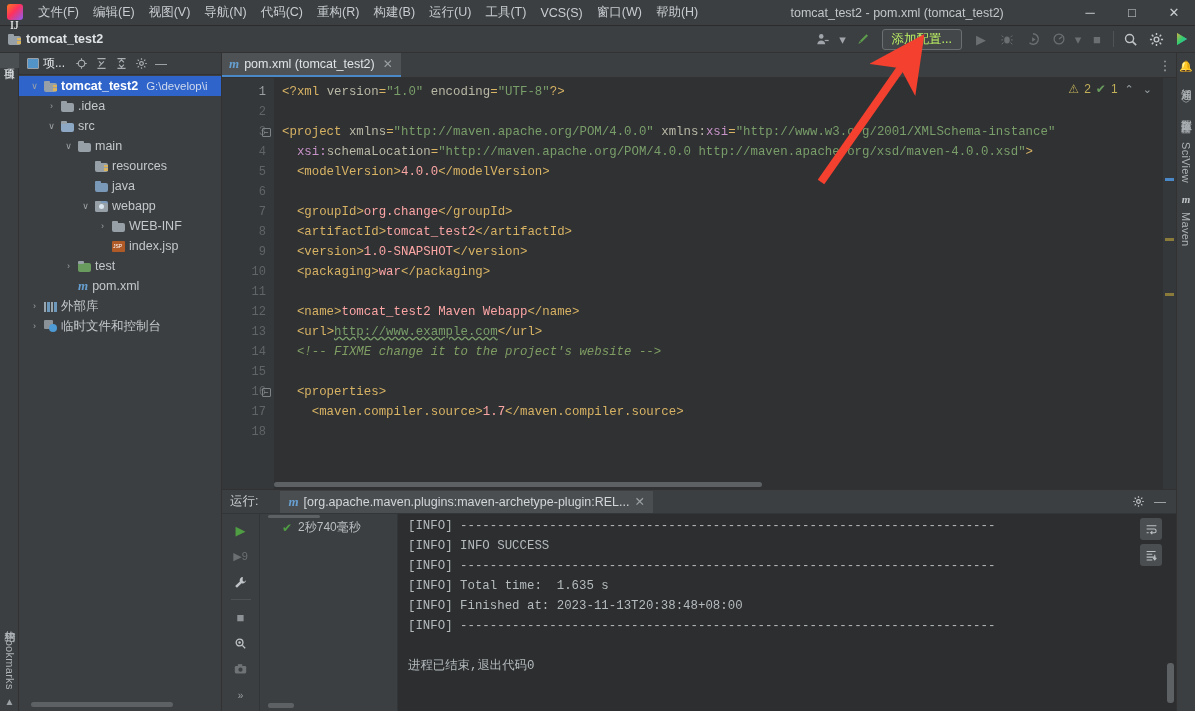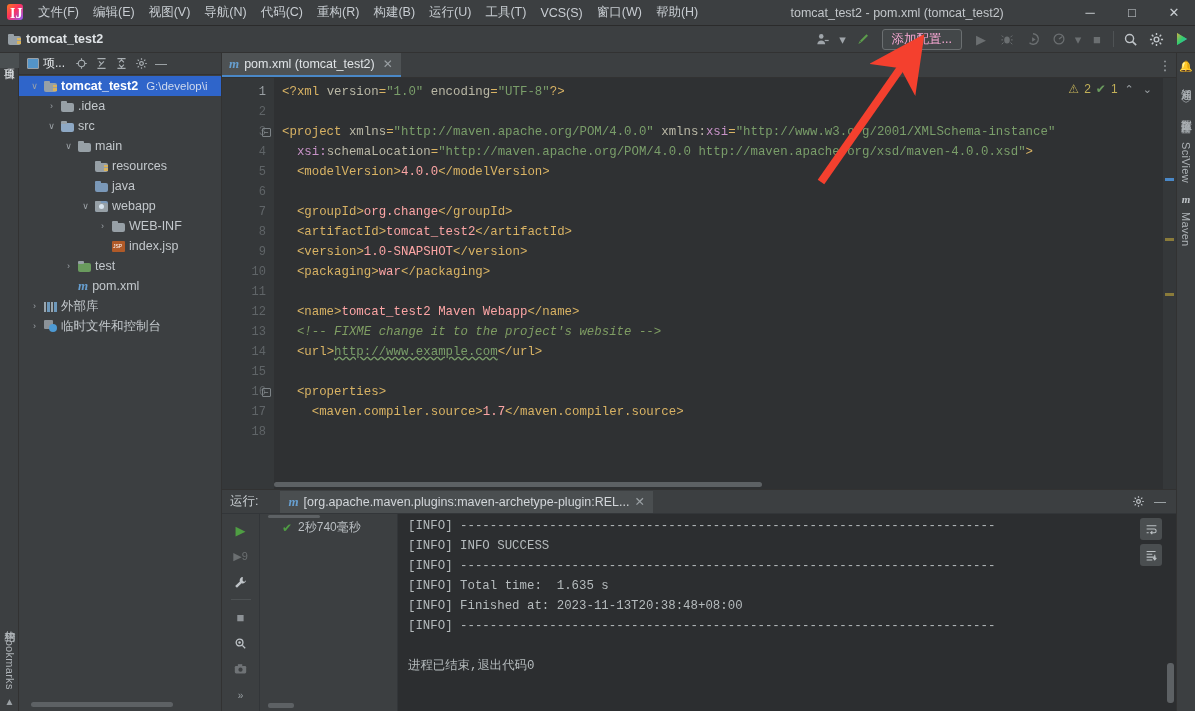--- a/index.html
+++ b/index.html
@@ -25,42 +25,42 @@
   .layer{ position:relative; z-index:1; }
 
   
   .titlebar{
     height:26px; background:#3c3f41; display:flex; align-items:center;
     border-bottom:1px solid #2b2b2b;
   }
   .app-logo{ width:22px; height:22px; margin:0 4px 0 5px; position:relative; flex:0 0 auto;}
   .app-logo .sq{position:absolute;left:2px;top:2px;width:16px;height:16px;border-radius:3px;
       background:linear-gradient(135deg,#f97a1f 0%,#fe315d 45%,#8b5cf6 100%);}
-  .app-logo .ij{position:absolute;left:5px;top:4px;color:#fff;font-size:14px;font-weight:bold;font-family:"Liberation Serif",serif;}
+  .app-logo .ij{position:absolute;left:5px;top:16px;color:#fff;font-size:12px;font-weight:normal;font-family:"Liberation Serif",serif;}
   .menu{ display:flex; align-items:center; }
   .menu-item{ padding:3px 7px; color:#c8cdd2; font-size:12.5px; white-space:nowrap; }
   .win-title{ flex:1; text-align:center; color:#c2c6ca; font-size:12.5px; white-space:nowrap;
     overflow:hidden; padding-left:20px;}
   .win-ctrl{ display:flex; align-items:center; }
   .win-btn{ width:42px; height:26px; display:flex; align-items:center; justify-content:center;
     color:#c9ced2; font-size:13px; }
 
   
   .toolbar{
     height:27px; background:#3c3f41; display:flex; align-items:center;
     border-bottom:1px solid #323232; padding-left:4px; gap:0;
   }
   .proj-chip{ display:flex; align-items:center; gap:5px; padding:2px 8px 2px 4px; }
   .proj-chip .nm{ color:#dfe3e6; font-size:12.5px; font-weight:bold; }
   .tb-spacer{ flex:1; }
   .tb-icon{ width:26px; height:22px; display:flex; align-items:center; justify-content:center;
     color:#9fa5aa; font-size:13px; }
   .tb-icon.dim{ color:#6b6f71; }
   .addcfg{
-    border:1px solid #6b6f71; border-radius:3px; padding:1px 9px; color:#f9a8d4;
+    border:1px solid #6b6f71; border-radius:3px; padding:1px 9px; color:#bef264;
     font-size:12.5px; background:#434749; margin:0 6px; white-space:nowrap;
   }
   .tb-sep{ width:1px; height:16px; background:#4f5355; margin:0 3px; }
 
   
   .fld{ display:inline-block; width:13px; height:11px; position:relative; flex:0 0 auto;}
   .fld:before{content:"";position:absolute;left:0;top:2px;width:13px;height:9px;border-radius:1px 2px 2px 2px;background:#97a0a6;}
   .fld:after{content:"";position:absolute;left:0;top:0px;width:6px;height:3px;border-radius:1px;background:#97a0a6;}
   .fld.blue:before,.fld.blue:after{ background:#7a98b8; }
   .fld.src:before{ background:#8da8c4; }
@@ -474,22 +474,22 @@
             <div class="cline"><span class="t-punc">&lt;</span><span class="t-tag">project</span> <span class="t-attr">xmlns</span><span class="t-punc">=</span><span class="t-str">"http://maven.apache.org/POM/4.0.0"</span> <span class="t-attr">xmlns:</span><span class="t-ns">xsi</span><span class="t-punc">=</span><span class="t-str">"http://www.w3.org/2001/XMLSchema-instance"</span></div>
             <div class="cline">  <span class="t-ns">xsi:</span><span class="t-attr">schemaLocation</span><span class="t-punc">=</span><span class="t-str">"http://maven.apache.org/POM/4.0.0 http://maven.apache.org/xsd/maven-4.0.0.xsd"</span><span class="t-punc">&gt;</span></div>
             <div class="cline">  <span class="t-punc">&lt;</span><span class="t-tag">modelVersion</span><span class="t-punc">&gt;</span><span class="t-txt">4.0.0</span><span class="t-punc">&lt;/</span><span class="t-tag">modelVersion</span><span class="t-punc">&gt;</span></div>
             <div class="cline">&nbsp;</div>
             <div class="cline">  <span class="t-punc">&lt;</span><span class="t-tag">groupId</span><span class="t-punc">&gt;</span><span class="t-txt">org.change</span><span class="t-punc">&lt;/</span><span class="t-tag">groupId</span><span class="t-punc">&gt;</span></div>
             <div class="cline">  <span class="t-punc">&lt;</span><span class="t-tag">artifactId</span><span class="t-punc">&gt;</span><span class="t-txt">tomcat_test2</span><span class="t-punc">&lt;/</span><span class="t-tag">artifactId</span><span class="t-punc">&gt;</span></div>
             <div class="cline">  <span class="t-punc">&lt;</span><span class="t-tag">version</span><span class="t-punc">&gt;</span><span class="t-txt">1.0-SNAPSHOT</span><span class="t-punc">&lt;/</span><span class="t-tag">version</span><span class="t-punc">&gt;</span></div>
             <div class="cline">  <span class="t-punc">&lt;</span><span class="t-tag">packaging</span><span class="t-punc">&gt;</span><span class="t-txt">war</span><span class="t-punc">&lt;/</span><span class="t-tag">packaging</span><span class="t-punc">&gt;</span></div>
             <div class="cline">&nbsp;</div>
             <div class="cline">  <span class="t-punc">&lt;</span><span class="t-tag">name</span><span class="t-punc">&gt;</span><span class="t-txt">tomcat_test2 Maven Webapp</span><span class="t-punc">&lt;/</span><span class="t-tag">name</span><span class="t-punc">&gt;</span></div>
+            <div class="cline">  <span class="t-punc">&lt;</span><span class="t-tag">url</span><span class="t-punc">&gt;</span><span class="t-link">http://www.example.com</span><span class="t-punc">&lt;/</span><span class="t-tag">url</span><span class="t-punc">&gt;</span></div>
             <div class="cline">  <span class="t-cmt">&lt;!-- FIXME change it to the project's website --&gt;</span></div>
-            <div class="cline">  <span class="t-punc">&lt;</span><span class="t-tag">url</span><span class="t-punc">&gt;</span><span class="t-link">http://www.example.com</span><span class="t-punc">&lt;/</span><span class="t-tag">url</span><span class="t-punc">&gt;</span></div>
             <div class="cline">&nbsp;</div>
             <div class="cline">  <span class="t-punc">&lt;</span><span class="t-tag">properties</span><span class="t-punc">&gt;</span></div>
             <div class="cline">    <span class="t-punc">&lt;</span><span class="t-tag">maven.compiler.source</span><span class="t-punc">&gt;</span><span class="t-txt">1.7</span><span class="t-punc">&lt;/</span><span class="t-tag">maven.compiler.source</span><span class="t-punc">&gt;</span></div>
           </div>
 
         <div class="insp">
           <span class="w">⚠</span>
           <span class="w">2</span>
           <span class="g">✔</span>
           <span style="color:#c2b058;">1</span>

